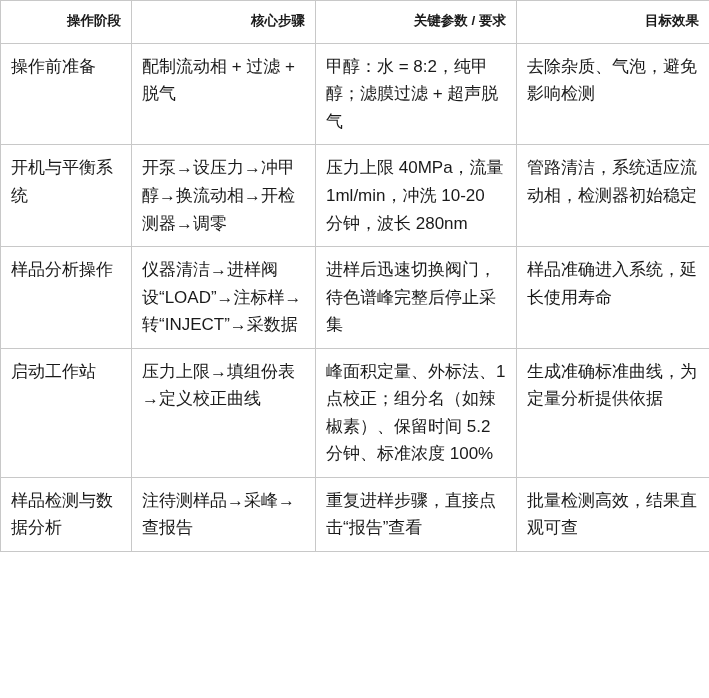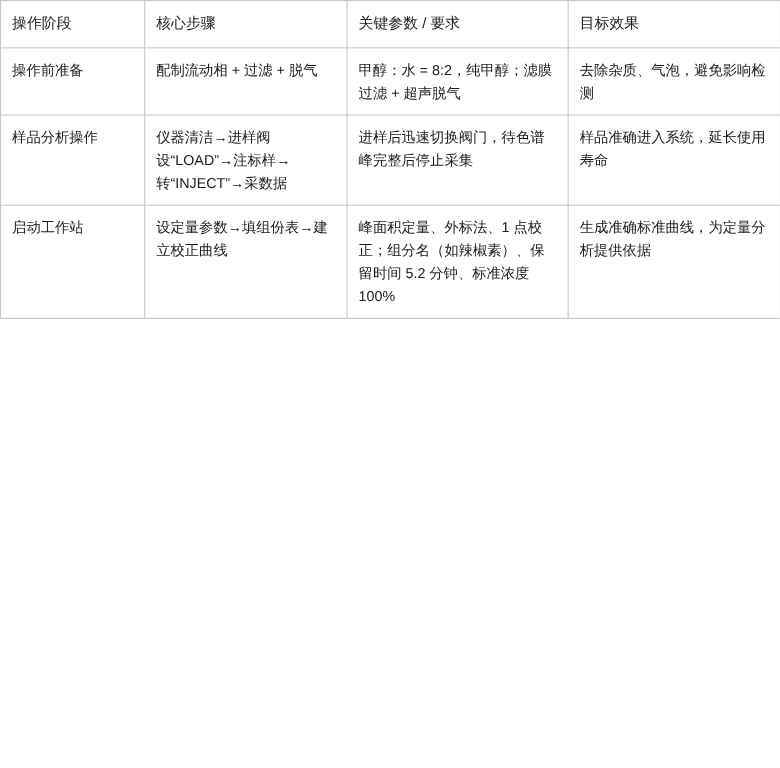--- a/index.html
+++ b/index.html
@@ -21,27 +21,27 @@
   table.proc-table {
     border-collapse: collapse;
     width: 709px;
     table-layout: fixed;
   }
   table.proc-table th,
   table.proc-table td {
     border: 1px solid #c8c8c8;
     vertical-align: top;
     padding: 9px 10px 9px 10px;
-    font-size: 13px;
+    font-size: 17px;
     line-height: 1.62;
     word-break: break-word;
   }
   table.proc-table th {
-    font-weight: normal;
-    text-align: left;
+    font-weight: bold;
+    text-align: right;
     background: #ffffff;
     font-size: 13.5px;
     padding-bottom: 11px;
   }
   
   col.c0 { width: 131px; }
   col.c1 { width: 184px; }
   col.c2 { width: 201px; }
   col.c3 { width: 193px; }
 
@@ -72,26 +72,38 @@
       </tr>
     </thead>
     <tbody>
       <tr>
         <td>操作前准备</td>
         <td>配制流动相 + 过滤 + 脱气</td>
         <td>甲醇：水 = 8:2，纯甲醇；滤膜过滤 + 超声脱气</td>
         <td>去除杂质、气泡，避免影响检测</td>
       </tr>
       <tr>
+        <td>开机与平衡系统</td>
+        <td>开泵→设压力→冲甲醇→换流动相→开检测器→调零</td>
+        <td>压力上限 40MPa，流量 1ml/min，冲洗 10-20 分钟，波长 280nm</td>
+        <td>管路清洁，系统适应流动相，检测器初始稳定</td>
+      </tr>
+      <tr>
         <td>样品分析操作</td>
         <td>仪器清洁→进样阀设“LOAD”→注标样→转“INJECT”→采数据</td>
         <td>进样后迅速切换阀门，待色谱峰完整后停止采集</td>
         <td>样品准确进入系统，延长使用寿命</td>
       </tr>
       <tr>
         <td>启动工作站</td>
-        <td>设定量参数→填组份表→建立校正曲线</td>
+        <td>压力上限→填组份表→定义校正曲线</td>
         <td>峰面积定量、外标法、1 点校正；组分名（如辣椒素）、保留时间 5.2 分钟、标准浓度 100%</td>
         <td>生成准确标准曲线，为定量分析提供依据</td>
+      </tr>
+      <tr>
+        <td>样品检测与数据分析</td>
+        <td>注待测样品→采峰→查报告</td>
+        <td>重复进样步骤，直接点击“报告”查看</td>
+        <td>批量检测高效，结果直观可查</td>
       </tr>
     </tbody>
   </table>
 </div>
 
 </body></html>

